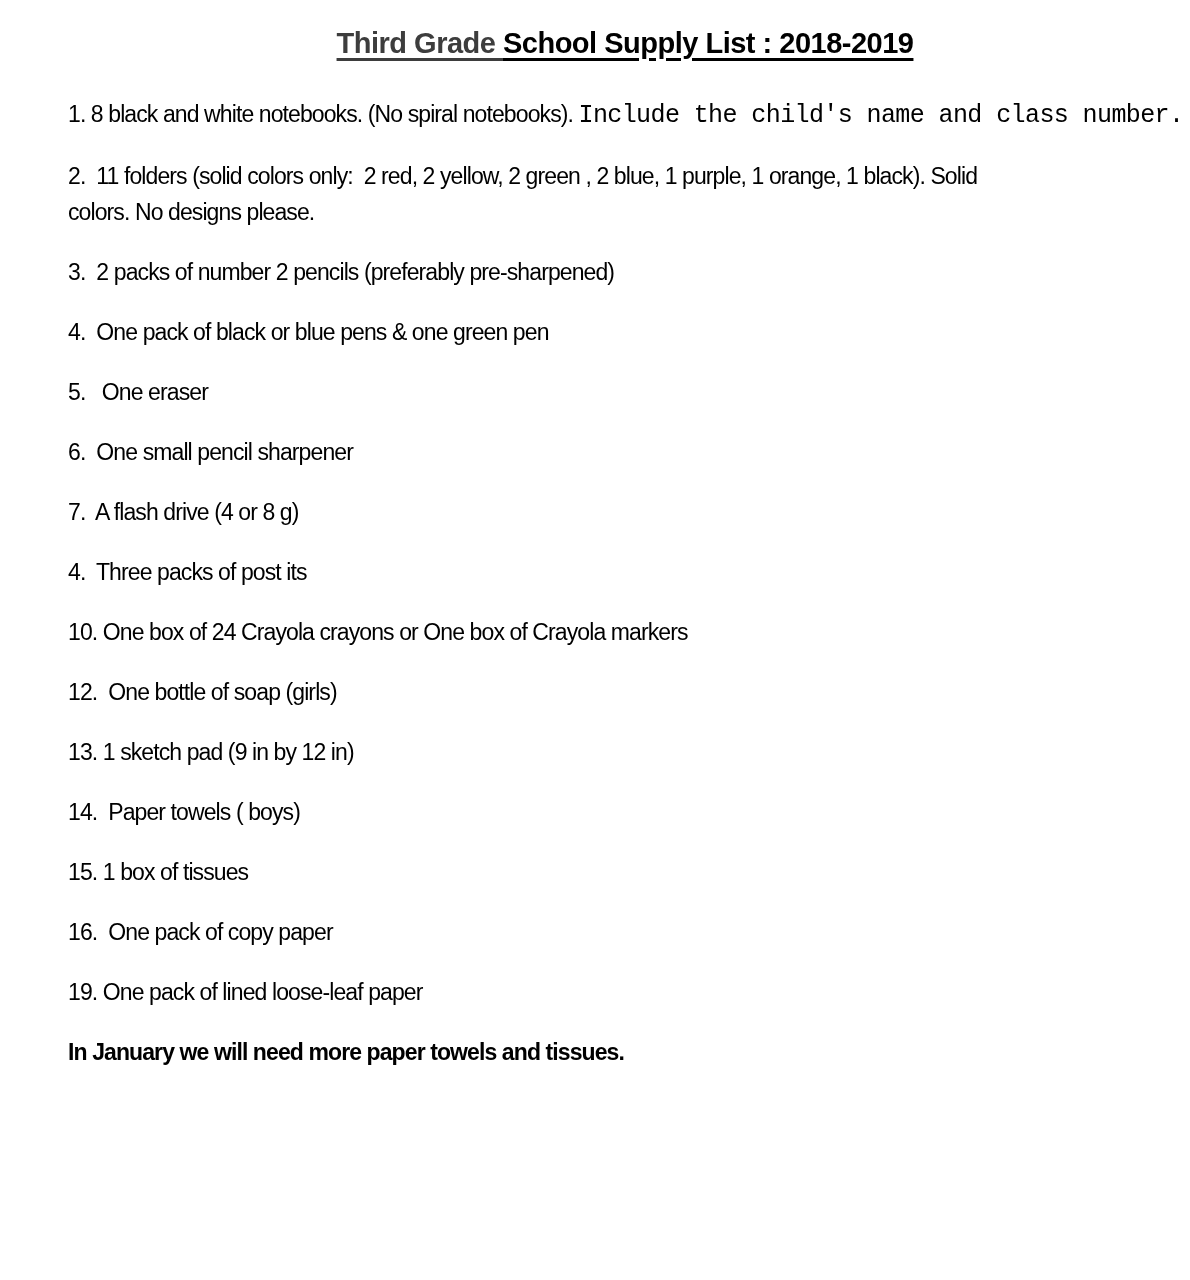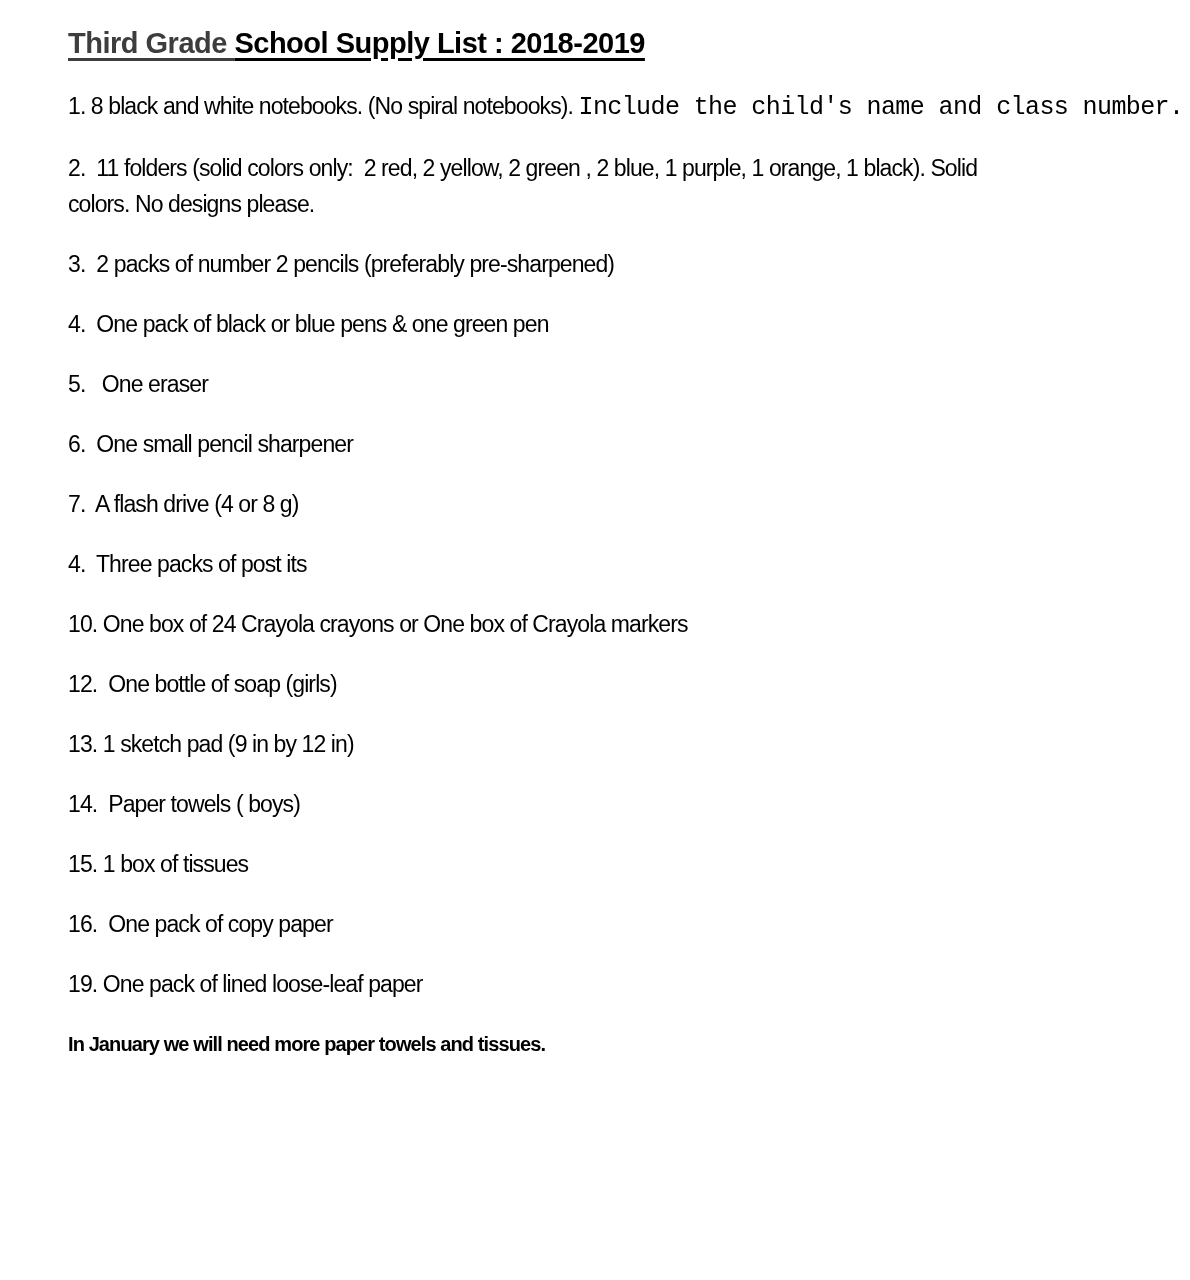--- a/index.html
+++ b/index.html
@@ -14,26 +14,26 @@
     font-family: "Liberation Sans", sans-serif;
     color: #000000;
   }
   .page {
     box-sizing: border-box;
     width: 1190px;
     height: 1280px;
     padding: 24px 8px 0 68px;
   }
   .doc-title {
-    text-align: left;
+    text-align: center;
     font-size: 29px;
     font-weight: 700;
     line-height: 38px;
     letter-spacing: -0.5px;
-    margin: 0 0 26px 0;
+    margin: 0 0 34px 0;
     white-space: pre;
   }
   .doc-title .t-part {
     text-decoration: underline;
     text-decoration-thickness: 2.5px;
     text-underline-offset: 5px;
   }
   .doc-title .t1 {
     color: #3d3d3d;
   }
@@ -53,21 +53,21 @@
   }
   .item.first {
     white-space: pre;
   }
   .accent {
     font-family: Liberation Mono, monospace;
     font-size: 25px;
     letter-spacing: -0.6px;
   }
   .footer-note {
-    font-size: 20px;
+    font-size: 23px;
     line-height: 36px;
     letter-spacing: -0.9px;
     font-weight: 700;
     margin: 0;
     white-space: pre;
   }
 </style>
 </head>
 <body>
 

